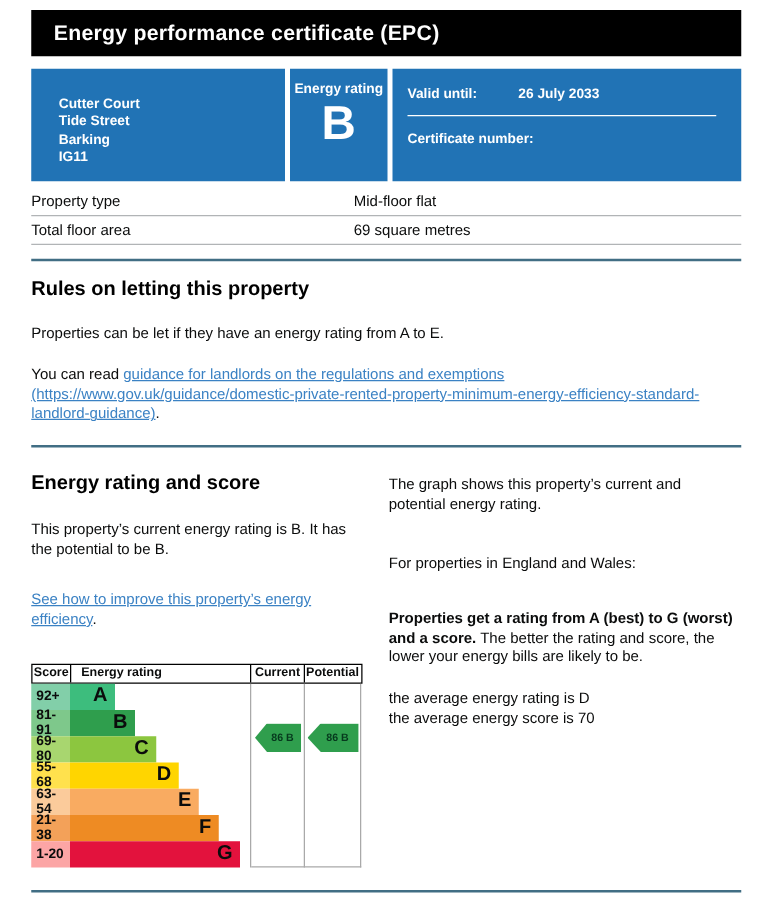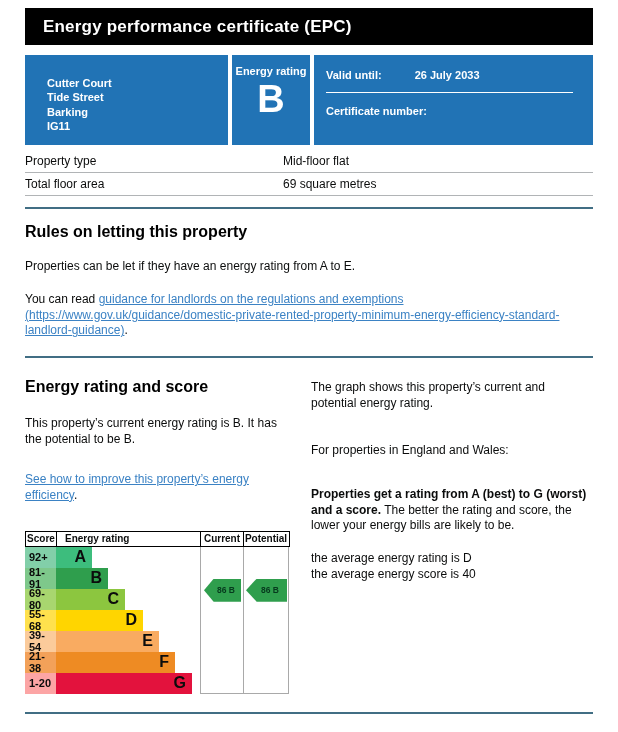--- a/index.html
+++ b/index.html
@@ -188,21 +188,21 @@
   <div class="band-row">
     <div class="band-score" style="background: rgb(255, 225, 77);">55-68</div>
     <div class="band-area">
       <div class="band-bar" style="background: rgb(255, 213, 0); width: 87px;">
         <span>D</span>
       </div>
     </div>
   </div>
 
   <div class="band-row">
-    <div class="band-score" style="background: rgb(251, 203, 155);">39-54</div>
+    <div class="band-score" style="background: rgb(251, 203, 155);">63-54</div>
     <div class="band-area">
       <div class="band-bar" style="background: rgb(249, 171, 97); width: 103px;">
         <span>E</span>
       </div>
     </div>
   </div>
 
   <div class="band-row">
     <div class="band-score" style="background: rgb(243, 161, 89);">21-38</div>
     <div class="band-area">
@@ -232,20 +232,20 @@
     </div>
 
     <div class="score-right">
       <p class="p">The graph shows this property’s current and potential energy rating.</p>
       <p class="p rp3">For properties in England and Wales:</p>
       <p class="p rp2">
         <strong>Properties get a rating from A (best) to G (worst) and a score.</strong><span> The better the rating and score, the lower your energy bills are likely to be.</span>
       </p>
       <p class="p avg">
         <span>the average energy rating is D</span><br>
-        <span>the average energy score is 40</span>
+        <span>the average energy score is 70</span>
       </p>
     </div>
   </div>
 
   <div class="divider d3" style="background: rgb(65, 110, 132);"></div>
 
 </div>
 
 </body></html>

